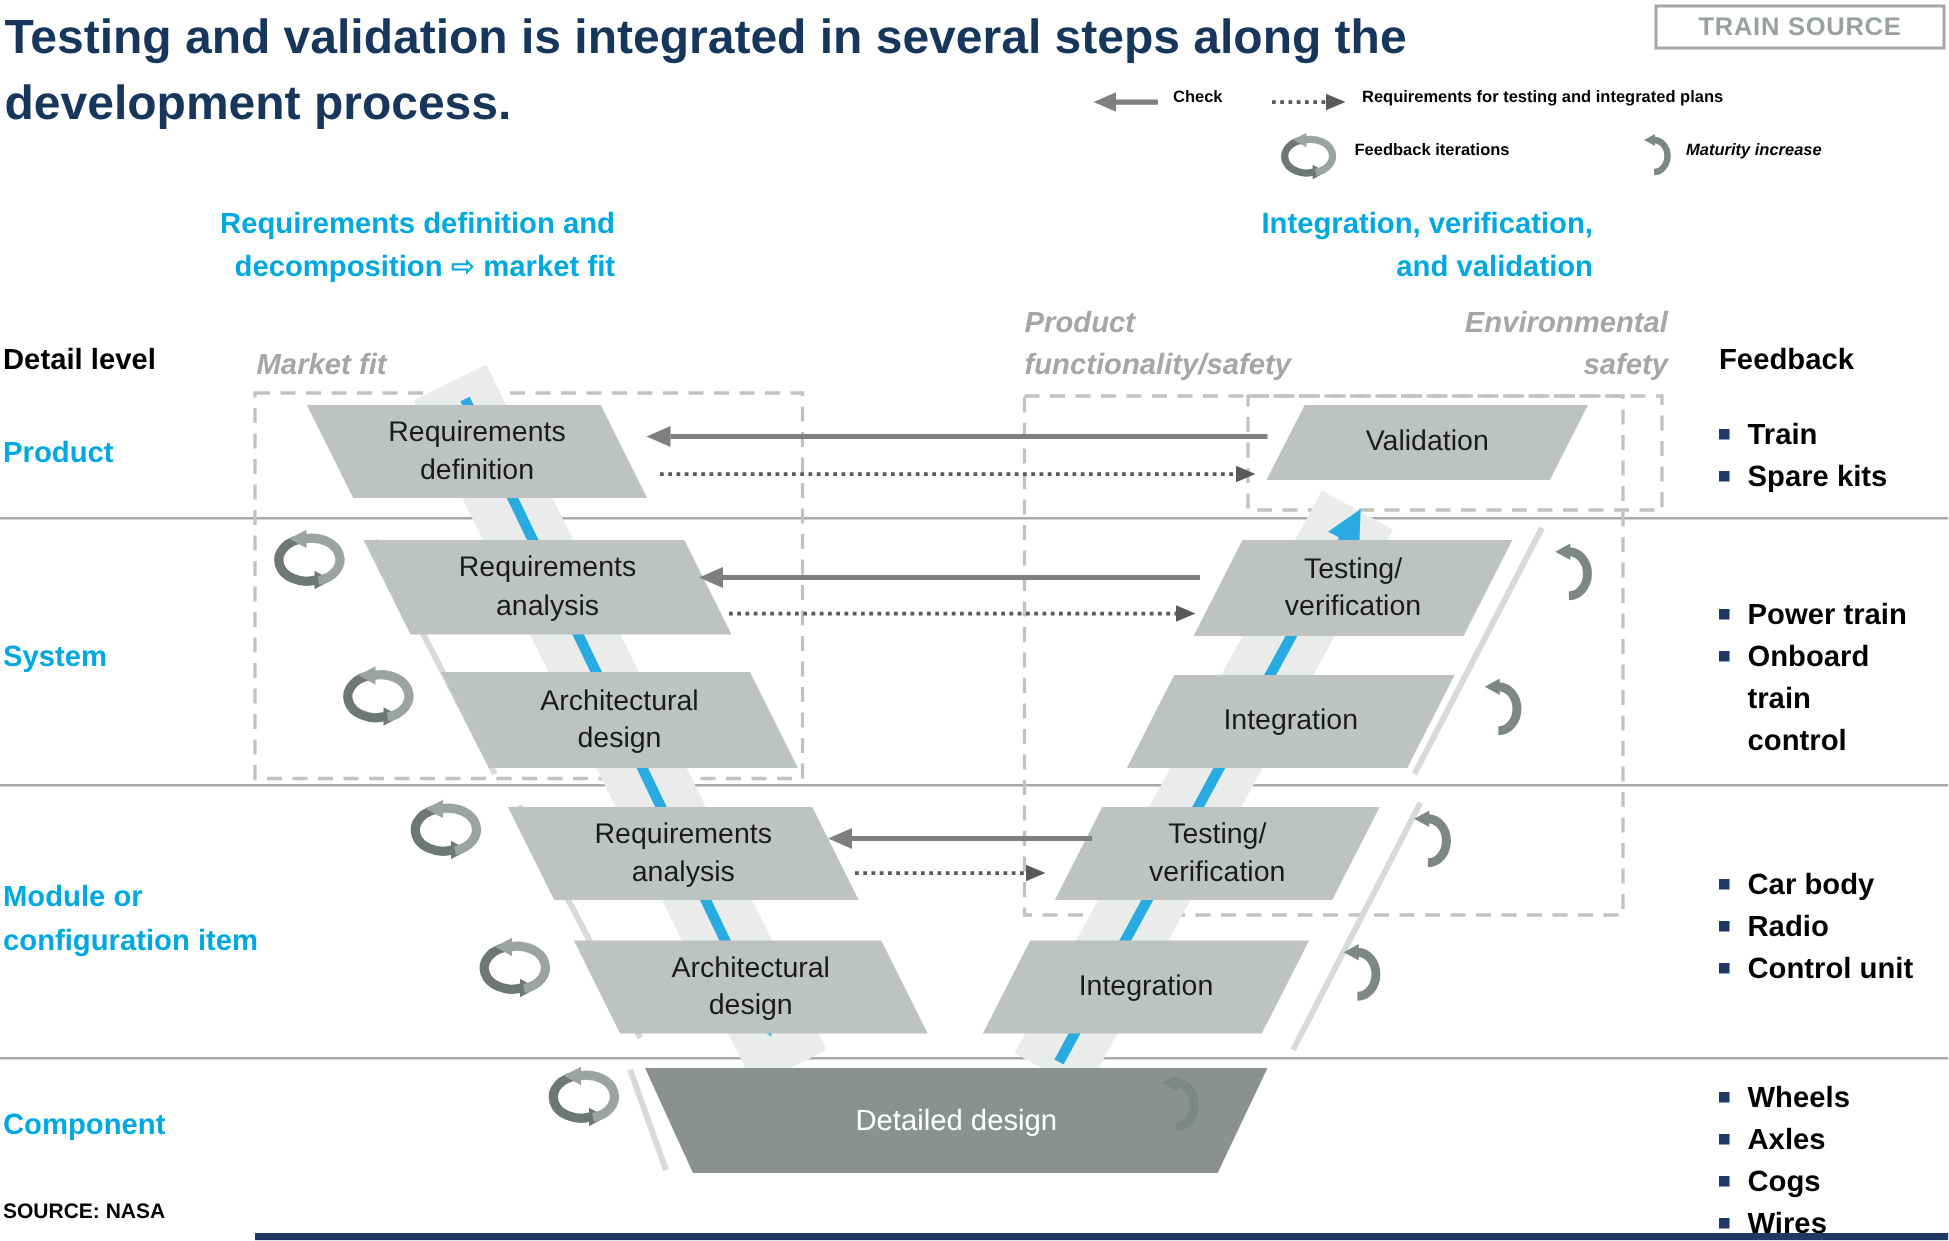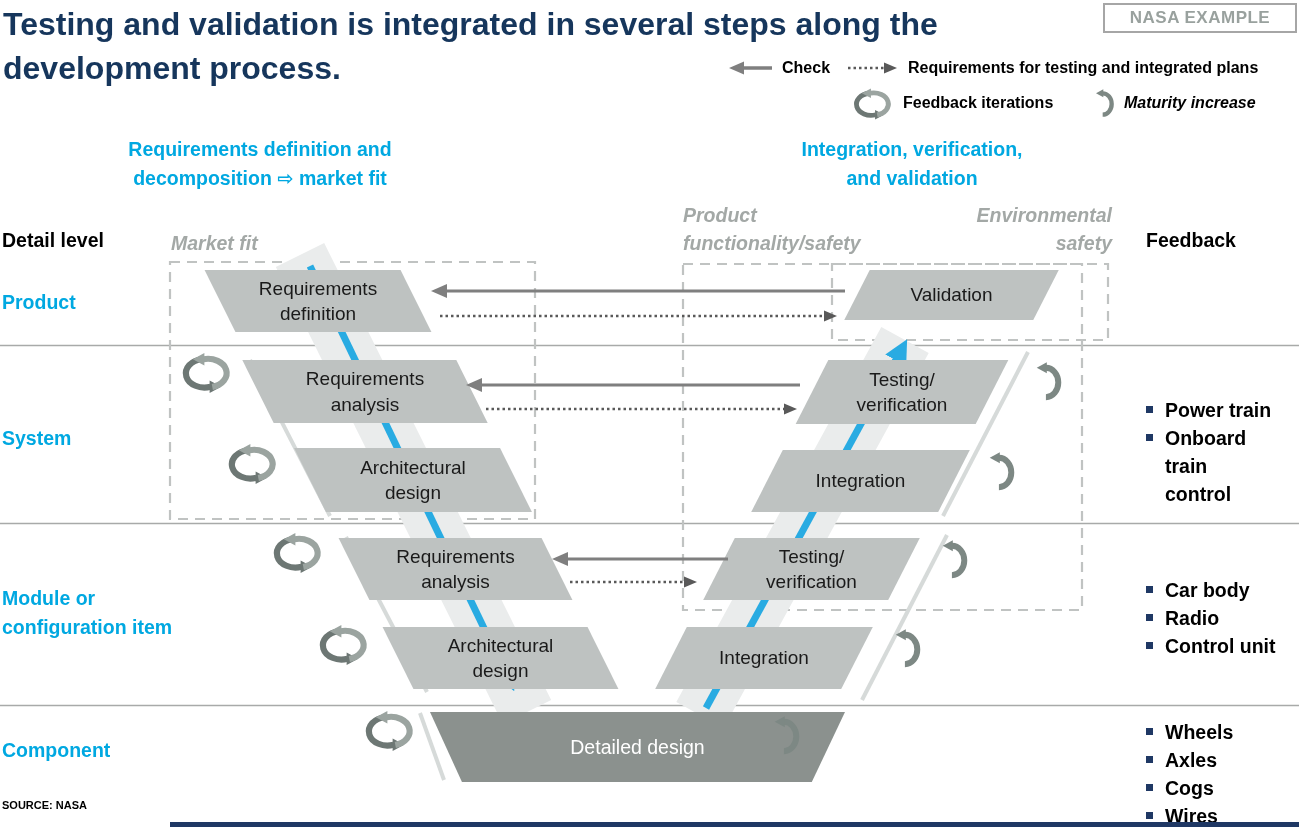--- a/index.html
+++ b/index.html
@@ -7,23 +7,23 @@
         font-family:"Liberation Sans","DejaVu Sans",sans-serif;background:#fff;}
   .abs{position:absolute;}
   svg.layer{position:absolute;left:0;top:0;pointer-events:none;}
   
   .main-title{left:3px;top:2px;font-size:32px;font-weight:bold;color:#16365c;
               line-height:44px;white-space:pre-line;}
   .tag-box{left:1103px;top:3px;width:190px;height:26px;border:2px solid #a6a6a6;
            color:#99a19e;font-size:17px;font-weight:bold;letter-spacing:.5px;
            text-align:center;line-height:26px;}
   
-  .legend-text{font-size:16px;font-weight:bold;color:#000;text-align:center;}
-  
-  .col-title{font-size:19.5px;font-weight:bold;color:#00a8e1;text-align:center;
+  .legend-text{font-size:11px;font-weight:bold;color:#000;text-align:center;}
+  
+  .col-title{font-size:19.5px;font-weight:bold;color:#00a8e1;text-align:right;
              line-height:29px;white-space:pre-line;}
   .scope-label{font-size:19.5px;font-weight:bold;font-style:italic;color:#a3a8a6;
                line-height:28px;white-space:pre-line;}
   .black-label{font-size:19.5px;font-weight:bold;color:#000;}
   .row-label{left:2px;font-size:19.5px;font-weight:bold;color:#00a8e1;
              line-height:29px;white-space:pre-line;}
   
   .vbox{position:absolute;display:flex;align-items:center;justify-content:center;
         text-align:center;font-size:19px;color:#1a1a1a;line-height:1.32;
         white-space:pre-line;}
@@ -33,21 +33,21 @@
   .vbox .lbl{position:relative;}
   .trap{position:absolute;display:flex;align-items:center;justify-content:center;
         background:#8b918e;color:#ffffff;font-size:19.5px;
         clip-path:polygon(0 0,100% 0,92% 100%,7.7% 100%);}
   
   ul.examples{position:absolute;left:1146px;width:132px;list-style:none;margin:0;
               padding:0;font-size:19.5px;font-weight:bold;color:#000;}
   ul.examples li{display:flex;gap:12px;line-height:28px;}
   ul.examples li::before{content:"";flex:0 0 auto;width:7px;height:7px;
               background:#1f3864;margin-top:10px;}
-  .source{left:2px;top:799px;font-size:11px;font-weight:bold;color:#000;}
+  .source{left:2px;top:799px;font-size:14px;font-weight:bold;color:#000;}
   .bottom-bar{left:170px;top:822px;width:1129px;height:5px;background:#1f3864;}
 </style>
 </head>
 <body>
 
 <div id="page">
 
   
   <svg width="0" height="0" aria-hidden="true">
     <defs>
@@ -197,21 +197,21 @@
       <line x1="848" y1="68" x2="884" y2="68" stroke-dasharray="2.5 3"></line>
       <polygon points="897,68 884,62.5 884,73.5" fill="#595959" stroke="none"></polygon>
     </g>
     <use href="#ic-feedback" x="852" y="86" width="42" height="36"></use>
     <use href="#ic-maturity" x="1094" y="88" width="24" height="32"></use>
   </svg>
 
   
   <div class="abs main-title">Testing and validation is integrated in several steps along the
 development process.</div>
-  <div class="abs tag-box">NASA EXAMPLE</div>
+  <div class="abs tag-box">TRAIN SOURCE</div>
 
   <div class="abs legend-text" style="left:782px;top:59px;">Check</div>
   <div class="abs legend-text" style="left:908px;top:59px;">Requirements for testing and integrated plans</div>
   <div class="abs legend-text" style="left:903px;top:94px;">Feedback iterations</div>
   <div class="abs legend-text" style="left:1124px;top:94px;font-style:italic;">Maturity increase</div>
 
   <div class="abs col-title" style="left:110px;top:135px;width:300px;">Requirements definition and
 decomposition ⇨ market fit</div>
   <div class="abs col-title" style="left:762px;top:135px;width:300px;">Integration, verification,
 and validation</div>
@@ -223,20 +223,28 @@
   <div class="abs scope-label" style="left:900px;top:201px;width:212px;text-align:right;">Environmental
 safety</div>
   <div class="abs black-label" style="left:1146px;top:229px;">Feedback</div>
 
   <div class="abs row-label" style="top:288px;">Product</div>
   <div class="abs row-label" style="top:424px;">System</div>
   <div class="abs row-label" style="top:584px;">Module or
 configuration item</div>
   <div class="abs row-label" style="top:736px;">Component</div>
 
+  <ul class="examples" style="top:276px;">
+    <li>
+        <span>Train</span>
+      </li>
+    <li>
+        <span>Spare kits</span>
+      </li>
+  </ul>
   <ul class="examples" style="top:396px;">
     <li>
         <span>Power train</span>
       </li>
     <li>
         <span>Onboard train control</span>
       </li>
   </ul>
   <ul class="examples" style="top:576px;">
     <li>

